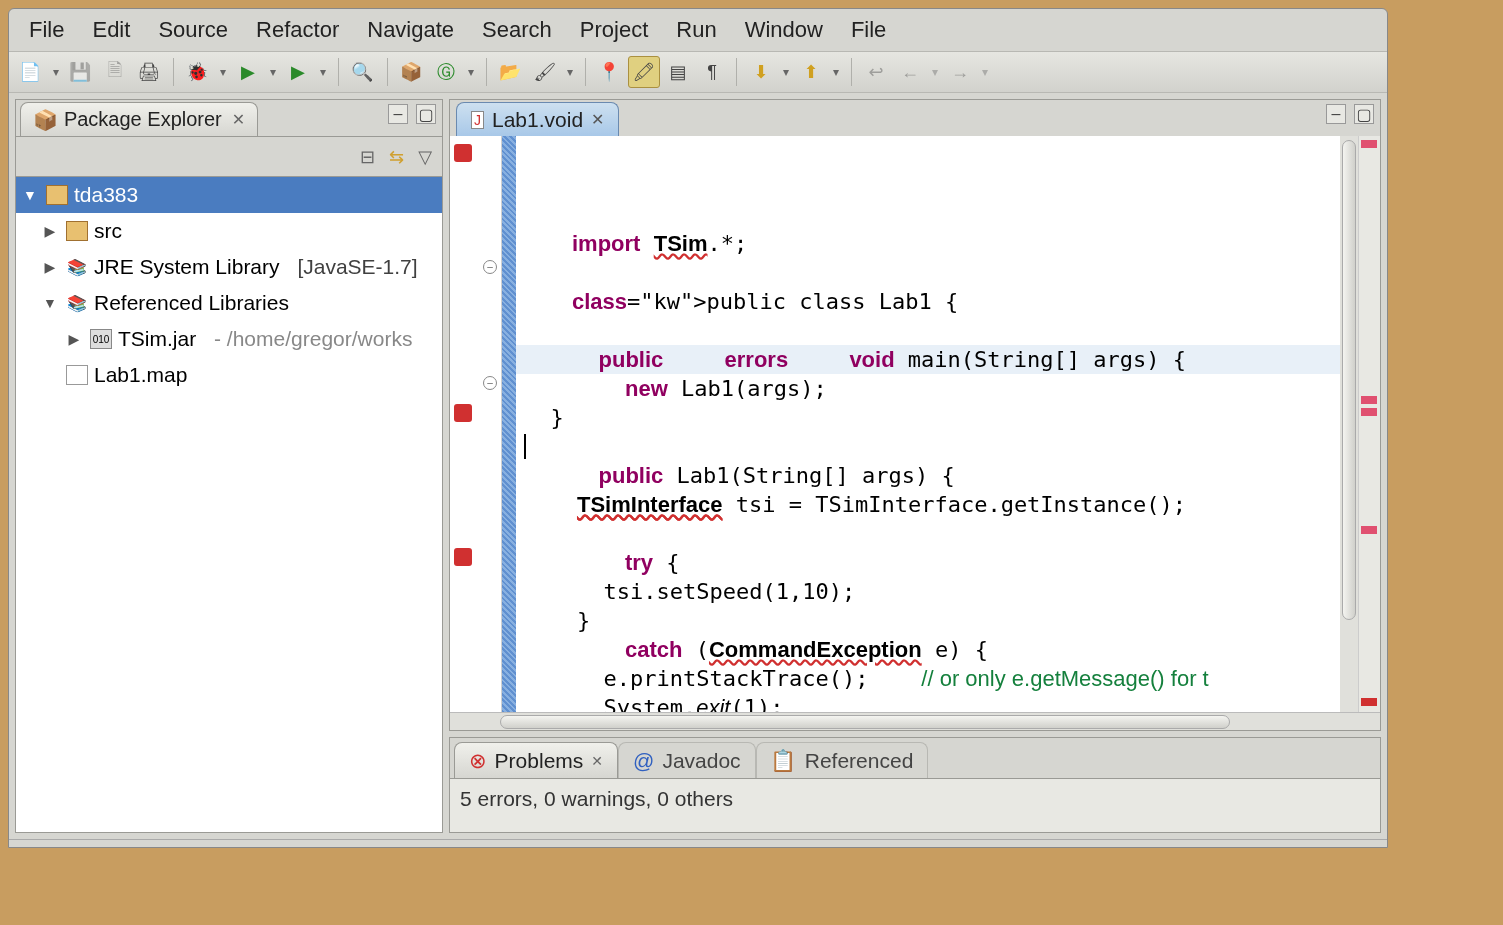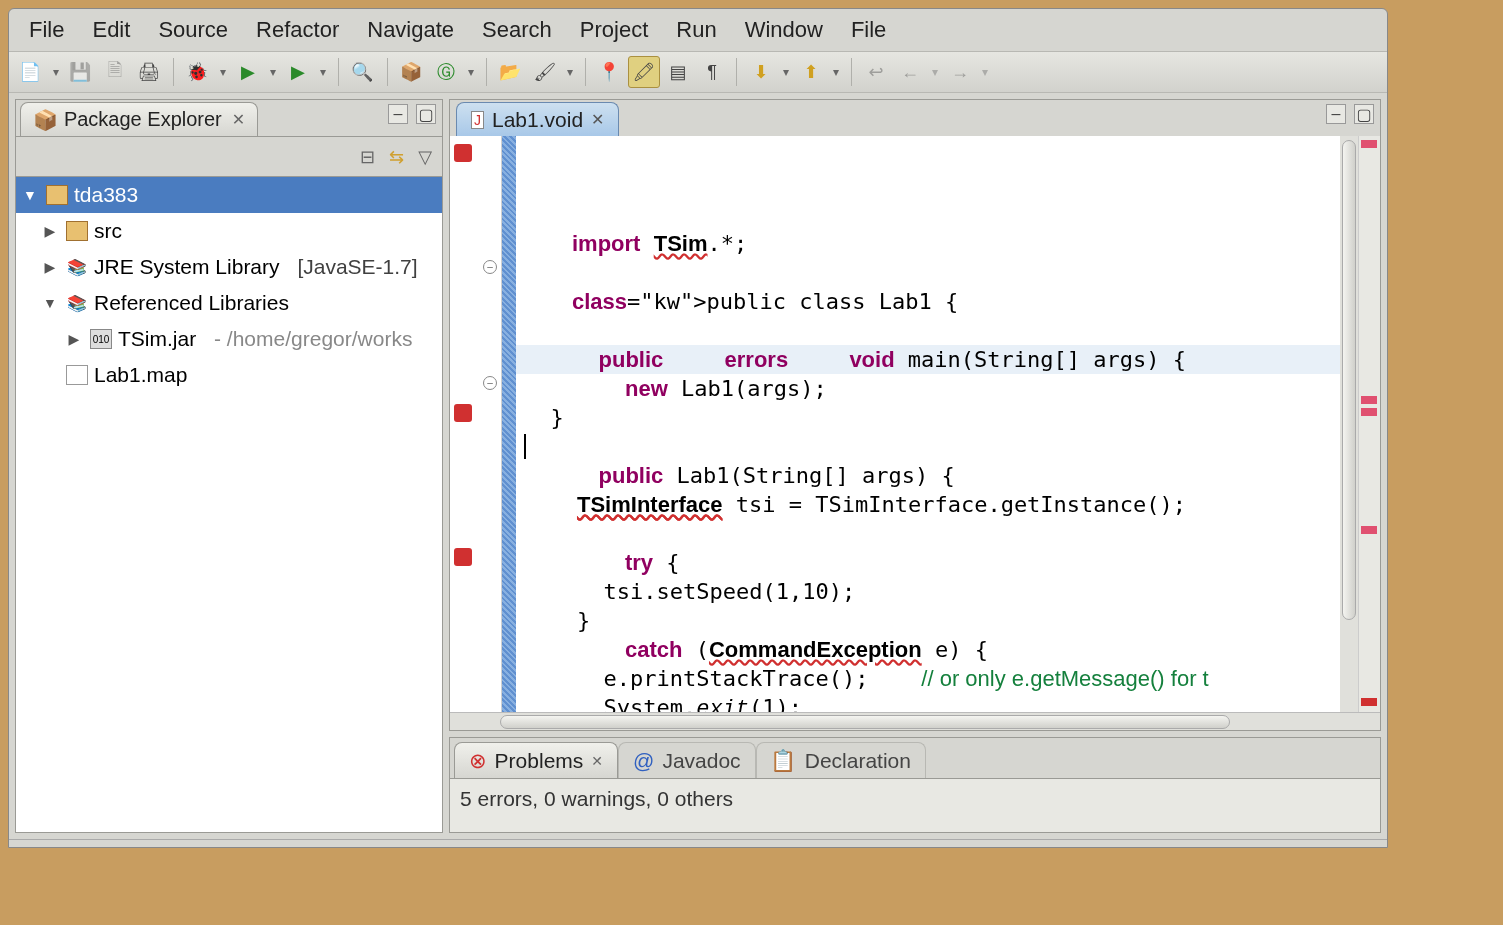--- a/index.html
+++ b/index.html
@@ -50,21 +50,21 @@
 .gutter { width: 52px; background: #fff; border-right: 1px solid #d0d0d0; position: relative; }
 .gutter .err { position: absolute; left: 4px; width: 18px; height: 18px; background: #d03030; border-radius: 3px; }
 .gutter .fold { position: absolute; right: 4px; width: 14px; height: 14px; border: 1px solid #888; border-radius: 50%; background: #fff; font-size: 10px; text-align: center; line-height: 12px; color: #666; }
 .bluebar { width: 14px; background: repeating-linear-gradient(45deg,#6090d0,#6090d0 2px,#88b0e0 2px,#88b0e0 4px); }
 .code { flex: 1; padding: 6px 8px; font-family: "DejaVu Sans Mono", monospace; font-size: 22px; line-height: 29px; color: #000; white-space: pre; overflow: hidden; position: relative; }
 .code .cur-line { position: absolute; left: 0; right: 0; background: #e8f0f8; height: 29px; z-index: 0; }
 .code pre { position: relative; z-index: 1; margin: 0; font-family: inherit; }
 .kw { color: #900060; font-weight: bold; margin-left: 48px; }
 .err-u { text-decoration: underline wavy #d03030; font-weight: bold; }
 .com { color: #15803d; }
-.it { font-style: italic; font-family: Liberation Mono, monospace; }
+.it { font-style: italic; }
 .ovr { width: 22px; background: #e8e8e3; border-left: 1px solid #ccc; position: relative; }
 .ovr .mk { position: absolute; left: 2px; width: 16px; height: 8px; background: #e05070; }
 .scroll-h { height: 18px; background: #e0e0db; border-top: 1px solid #bbb; position: relative; }
 .scroll-h .thumb { position: absolute; left: 50px; width: 730px; height: 14px; top: 2px; background: linear-gradient(#f4f4f0,#d0d0cb); border: 1px solid #aaa; border-radius: 7px; }
 .scroll-v { width: 18px; background: #e0e0db; position: relative; }
 .scroll-v .thumb { position: absolute; top: 4px; left: 2px; width: 14px; height: 480px; background: linear-gradient(90deg,#f4f4f0,#d0d0cb); border: 1px solid #aaa; border-radius: 7px; }
 
 
 .problems { height: 96px; border: 1px solid #9a9a95; display: flex; flex-direction: column; }
 .pr-tabrow { height: 40px; display: flex; align-items: flex-end; gap: 0; padding-left: 4px; background: #d6d6d1; }
@@ -254,21 +254,21 @@
             <span style="color:#d03030">⊗</span>
             <span>Problems</span>
             <span class="x" style="font-size:14px;color:#666">✕</span>
           </div>
           <div class="pr-tab">
             <span style="color:#3060c0">@</span>
             <span>Javadoc</span>
           </div>
           <div class="pr-tab">
             <span>📋</span>
-            <span>Declaration</span>
+            <span>Referenced</span>
           </div>
         </div>
         <div class="pr-body">5 errors, 0 warnings, 0 others</div>
       </div>
     </div>
   </div>
   <div class="statusbar"></div>
 </div>
 
 </body></html>

